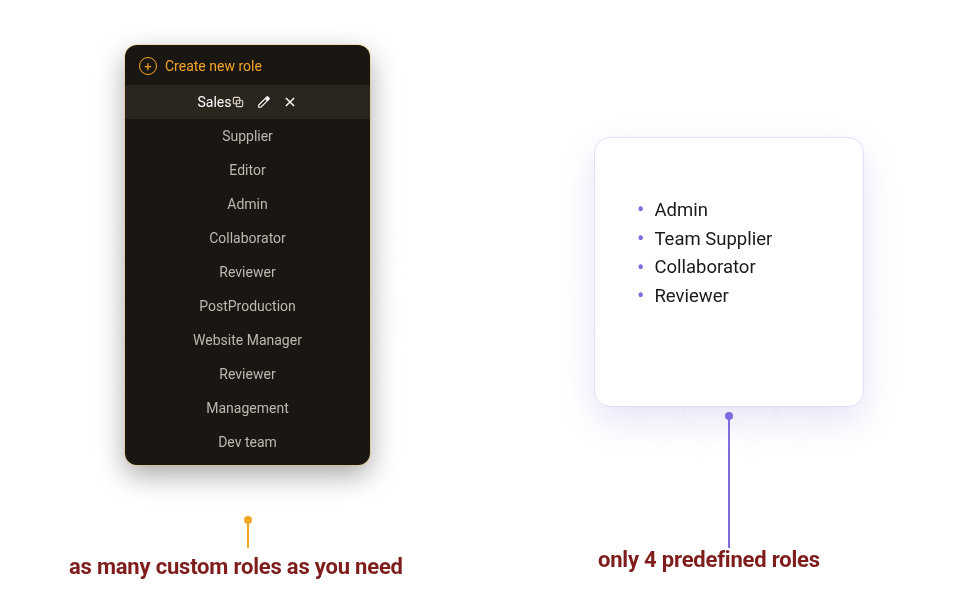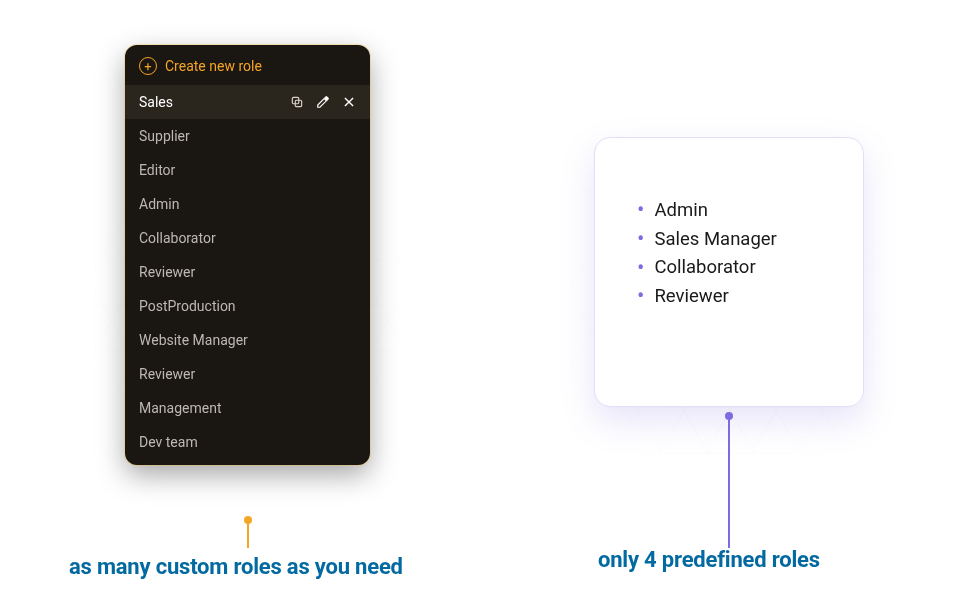--- a/index.html
+++ b/index.html
@@ -42,21 +42,21 @@
       font-size: 14px;
       cursor: pointer;
     }
     .create-row .plus {
       width: 18px; height: 18px; border: 1.5px solid #f5a524; border-radius: 50%;
       display: flex; align-items: center; justify-content: center;
       font-size: 13px; line-height: 1; color: #f5a524;
       flex-shrink: 0;
     }
     .role-item {
-      display: flex; align-items: center; justify-content: space-between;
+      display: flex; align-items: center; justify-content: center;
       padding: 9px 14px;
       color: #bdb8b0;
       font-size: 14px;
       cursor: pointer;
     }
     .role-item.selected {
       background: #2a251d;
       color: #ffffff;
     }
     .role-actions { display: flex; gap: 12px; align-items: center; }
@@ -77,21 +77,21 @@
       background: currentColor;
     }
     .connector.left  { color: #f5a524; }
     .connector.right { color: #7c6ce0; }
 
     .caption {
       position: absolute;
       font-size: 22px;
       font-weight: 700;
       letter-spacing: -0.2px;
-      color: #0369a1;
+      color: #7f1d1d;
       white-space: nowrap;
     }
 
     
     .predef-card {
       position: absolute;
       left: 594px; top: 137px;
       width: 270px; height: 270px;
       background: #ffffff;
       border: 1px solid #e5ddfb;
@@ -184,21 +184,21 @@
 
   <div class="connector left" style="left: 247px; top: 520px; height: 28px;"></div>
   <div class="caption" style="left: 69px; top: 554px;">as many custom roles as you need</div>
 
   <div class="predef-card">
     <ul class="predef-list" id="predef-list">
         <li>
           <span>Admin</span>
         </li>
         <li>
-          <span>Sales Manager</span>
+          <span>Team Supplier</span>
         </li>
         <li>
           <span>Collaborator</span>
         </li>
         <li>
           <span>Reviewer</span>
         </li>
       </ul>
   </div>
 

